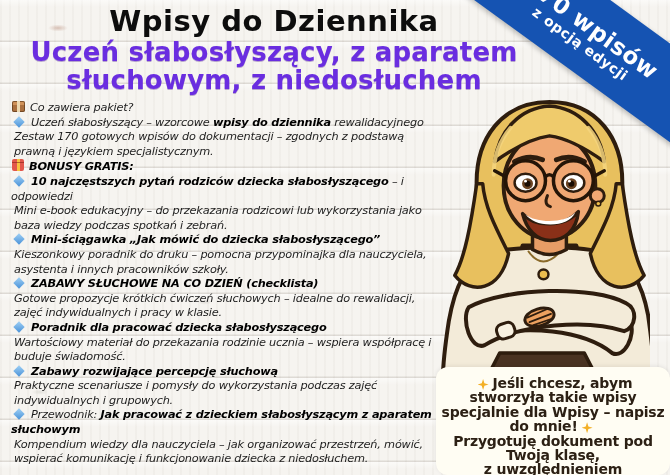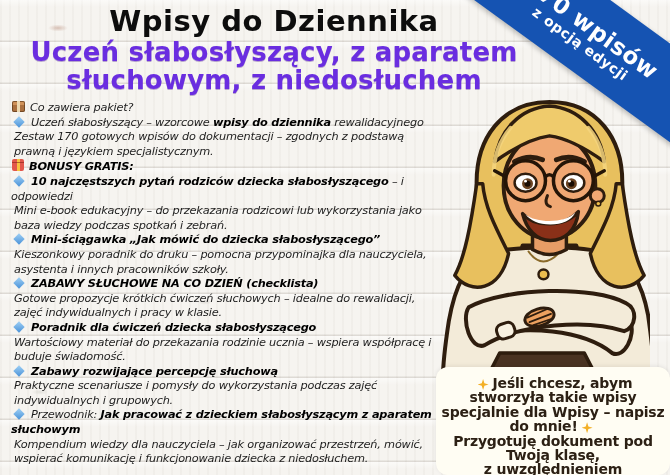--- a/index.html
+++ b/index.html
@@ -73,21 +73,21 @@
       <p class="with-icon"><span class="icon package-icon"></span><span>Co zawiera pakiet?</span></p>
       <p class="with-icon"><span class="icon blue-diamond-icon"></span><span>Uczeń słabosłyszący – wzorcowe </span><span class="b">wpisy do dziennika</span><span> rewalidacyjnego</span></p>
       <p class="cont"><span>Zestaw 170 gotowych wpisów do dokumentacji – zgodnych z podstawą prawną i językiem specjalistycznym.</span></p>
       <p class="with-icon"><span class="icon gift-icon"></span><span class="b">BONUSY GRATIS:</span></p>
       <p class="with-icon"><span class="icon blue-diamond-icon"></span><span class="b">10 najczęstszych pytań rodziców dziecka słabosłyszącego</span><span> – i odpowiedzi</span></p>
       <p class="cont"><span>Mini e-book edukacyjny – do przekazania rodzicowi lub wykorzystania jako baza wiedzy podczas spotkań i zebrań.</span></p>
       <p class="with-icon"><span class="icon blue-diamond-icon"></span><span class="b">Mini-ściągawka „Jak mówić do dziecka słabosłyszącego”</span></p>
       <p class="cont"><span>Kieszonkowy poradnik do druku – pomocna przypominajka dla nauczyciela, asystenta i innych pracowników szkoły.</span></p>
       <p class="with-icon"><span class="icon blue-diamond-icon"></span><span class="b">ZABAWY SŁUCHOWE NA CO DZIEŃ (checklista)</span></p>
       <p class="cont"><span>Gotowe propozycje krótkich ćwiczeń słuchowych – idealne do rewalidacji, zajęć indywidualnych i pracy w klasie.</span></p>
-      <p class="with-icon"><span class="icon blue-diamond-icon"></span><span class="b">Poradnik dla ćwiczeń dziecka słabosłyszącego</span></p>
+      <p class="with-icon"><span class="icon blue-diamond-icon"></span><span class="b">Poradnik dla pracować dziecka słabosłyszącego</span></p>
       <p class="cont"><span>Wartościowy materiał do przekazania rodzinie ucznia – wspiera współpracę i buduje świadomość.</span></p>
       <p class="with-icon"><span class="icon blue-diamond-icon"></span><span class="b">Zabawy rozwijające percepcję słuchową</span></p>
       <p class="cont"><span>Praktyczne scenariusze i pomysły do wykorzystania podczas zajęć indywidualnych i grupowych.</span></p>
       <p class="with-icon"><span class="icon blue-diamond-icon"></span><span>Przewodnik: </span><span class="b">Jak pracować z dzieckiem słabosłyszącym z aparatem słuchowym</span></p>
       <p class="cont"><span>Kompendium wiedzy dla nauczyciela – jak organizować przestrzeń, mówić, wspierać komunikację i funkcjonowanie dziecka z niedosłuchem.</span></p>
     </div>
 
   <svg class="avatar" viewBox="0 0 225 285" aria-hidden="true">
     <g stroke="#2e1d0e" stroke-linejoin="round" stroke-linecap="round">
       <path d="M125,6 C78,6 50,42 52,92 C53,122 46,150 36,168 C58,190 92,184 98,150 L152,150 C158,184 192,190 214,168 C204,150 197,122 198,92 C200,42 172,6 125,6 Z" fill="#e8c05e" stroke-width="4"></path>

